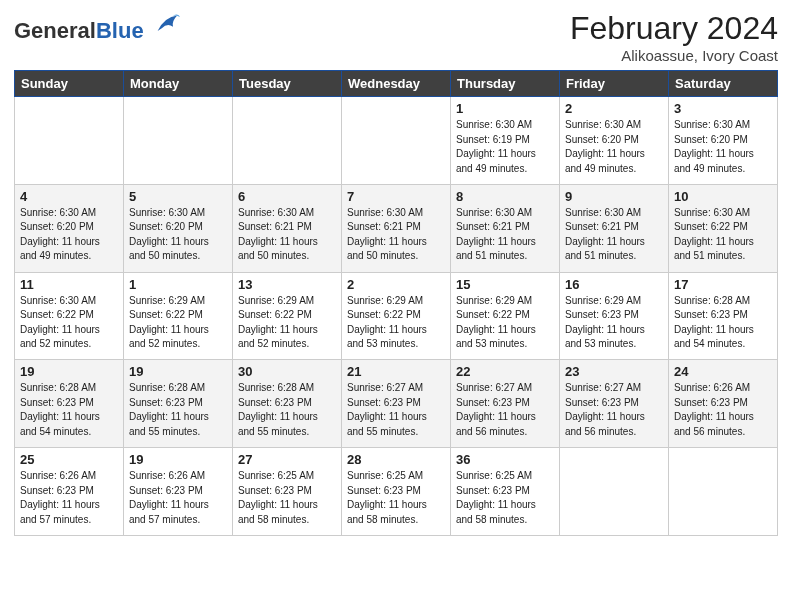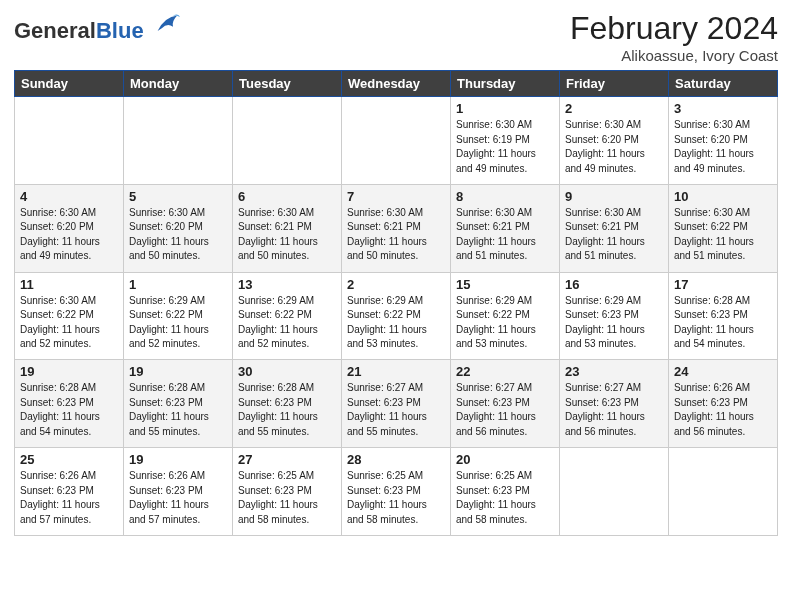--- a/index.html
+++ b/index.html
@@ -332,21 +332,21 @@
 and 58 minutes.</div>
           </td>
           <td>
             <span class="cell-day">28</span>
             <div class="cell-info" style="white-space: pre-line;">Sunrise: 6:25 AM
 Sunset: 6:23 PM
 Daylight: 11 hours
 and 58 minutes.</div>
           </td>
           <td>
-            <span class="cell-day">20</span>
+            <span class="cell-day">36</span>
             <div class="cell-info" style="white-space: pre-line;">Sunrise: 6:25 AM
 Sunset: 6:23 PM
 Daylight: 11 hours
 and 58 minutes.</div>
           </td>
           <td class="empty-cell"></td>
           <td class="empty-cell"></td>
         </tr>
       </tbody>
   </table>

